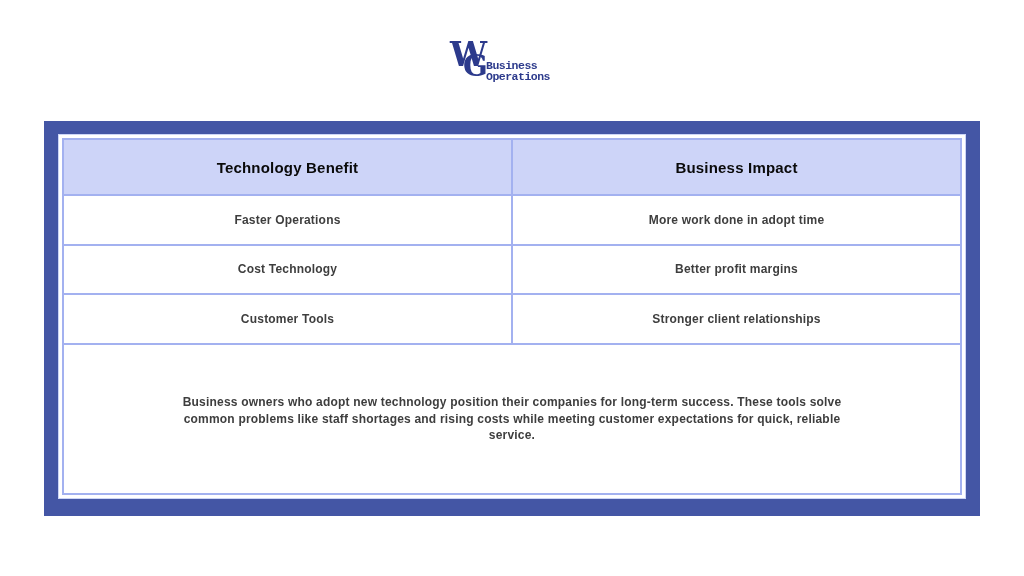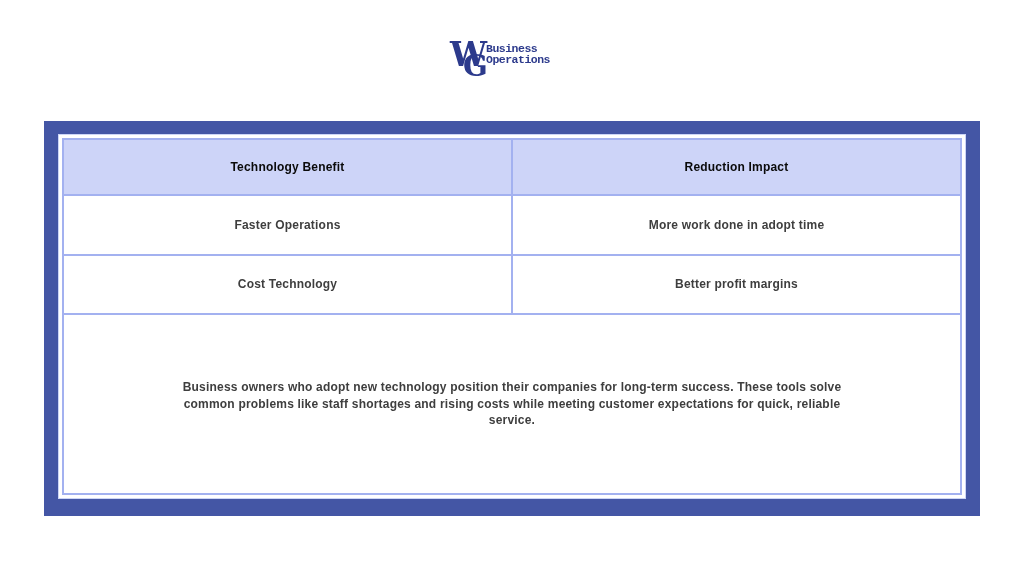--- a/index.html
+++ b/index.html
@@ -13,41 +13,41 @@
   .logo { position:absolute; top:40px; left:450px; width:110px; height:48px; color:#2c3a8c; }
   .logo .monogram-w {
     position:absolute; left:0; top:-2px; font-family:"DejaVu Serif", serif;
     font-size:33px; font-weight:700; line-height:1; letter-spacing:-2px;
   }
   .logo .monogram-g {
     position:absolute; left:13px; top:12px; font-family:"DejaVu Serif", serif;
     font-size:29px; font-weight:700; line-height:1;
   }
   .logo .logo-text {
-    position:absolute; left:36px; top:3px; font-family:"Liberation Mono", monospace;
+    position:absolute; left:36px; top:20px; font-family:"Liberation Mono", monospace;
     font-size:11.5px; font-weight:700; line-height:11px; letter-spacing:-0.5px; white-space:nowrap;
   }
 
   
   .frame {
     position:absolute; left:44px; top:121px; width:936px; height:395px;
     background:#4456a5;
   }
   .frame-inner {
     position:absolute; left:14px; top:13px; right:14px; bottom:17px;
     background:#ffffff; border:1px solid #ccd5f7; padding:3px;
   }
 
   
   table.benefit-table { width:100%; height:100%; border-collapse:collapse; table-layout:fixed; }
   .benefit-table th, .benefit-table td {
     border:2px solid #a3b1f0; text-align:center; vertical-align:middle; padding:2px 10px;
   }
   .benefit-table th {
-    background:#cdd4f8; color:#0a0a0a; font-weight:700; font-size:12px;
+    background:#cdd4f8; color:#0a0a0a; font-weight:700; font-size:15px;
     height:56px; letter-spacing:0.2px;
   }
   .benefit-table td { color:#3e3e3e; font-size:12px; height:40px; letter-spacing:0.2px;font-weight:bold; }
   .benefit-table tr.summary-row td { height:121px; }
   .summary-text {
     max-width:700px; margin:0 auto; color:#3e3e3e; font-size:12px;
     line-height:16.5px; letter-spacing:0.2px; 
   }
 </style>
 </head>
@@ -63,31 +63,35 @@
       <div>Operations</div>
     </div>
   </div>
 
   <div class="frame">
     <div class="frame-inner">
       <table class="benefit-table">
         <thead>
           <tr>
             <th>Technology Benefit</th>
-            <th>Reduction Impact</th>
+            <th>Business Impact</th>
           </tr>
         </thead>
         <tbody>
           <tr>
             <td>Faster Operations</td>
             <td>More work done in adopt time</td>
           </tr>
           <tr>
             <td>Cost Technology</td>
             <td>Better profit margins</td>
+          </tr>
+          <tr>
+            <td>Customer Tools</td>
+            <td>Stronger client relationships</td>
           </tr>
           <tr class="summary-row">
             <td colspan="2">
               <p class="summary-text">Business owners who adopt new technology position their companies for long-term success. These tools solve common problems like staff shortages and rising costs while meeting customer expectations for quick, reliable service.</p>
             </td>
           </tr>
         </tbody>
       </table>
     </div>
   </div>

